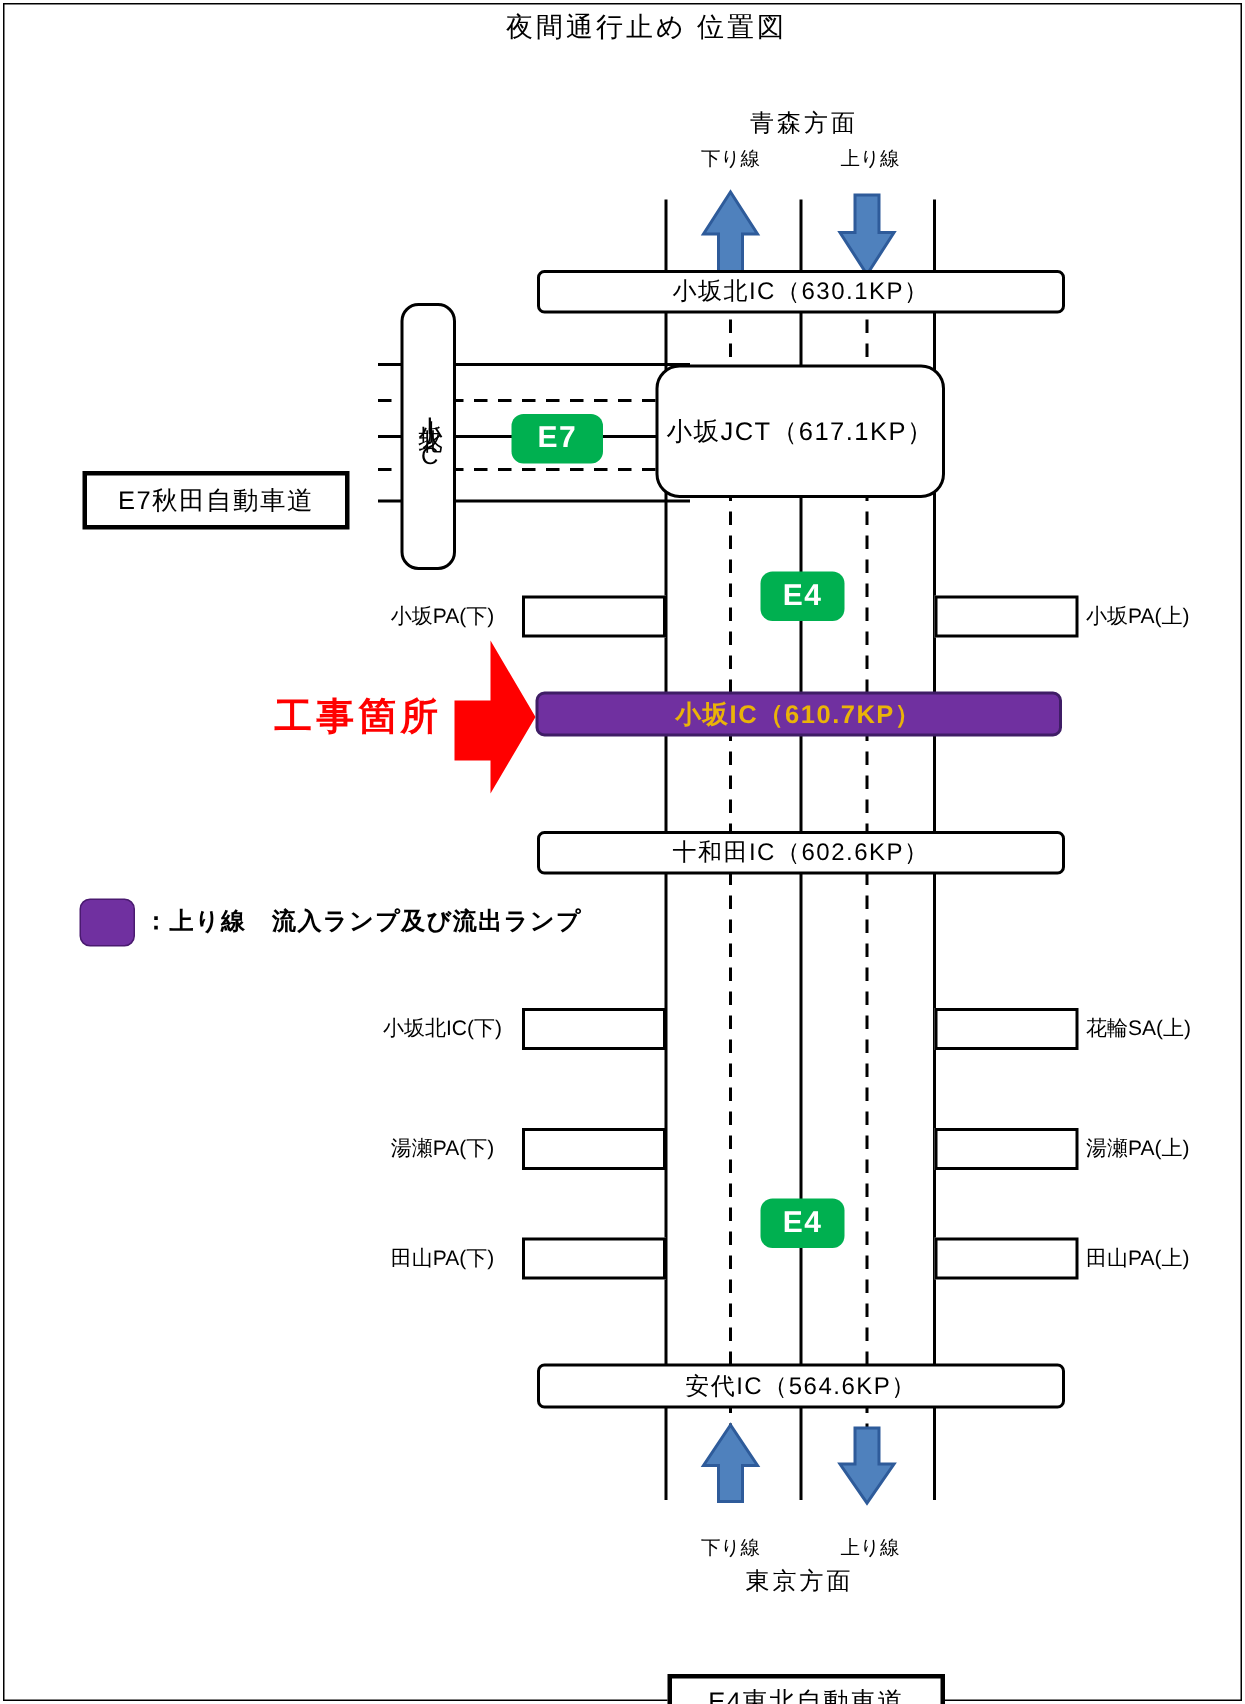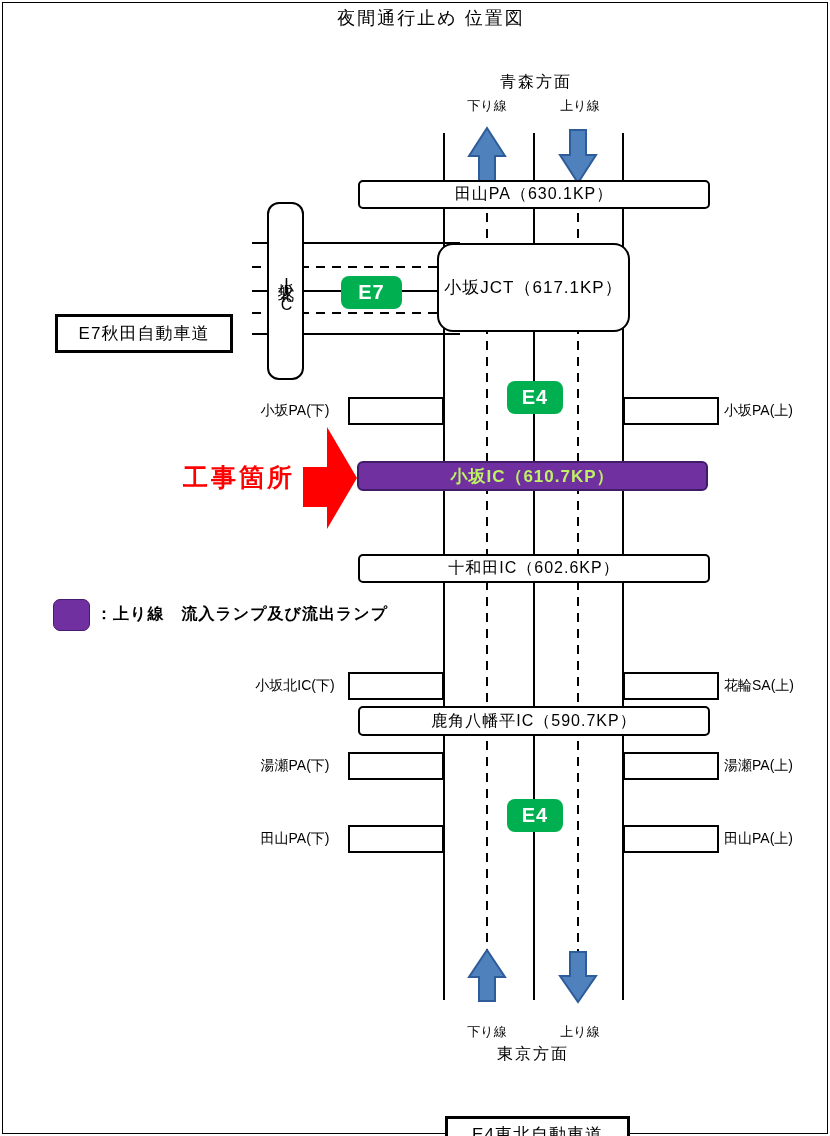--- a/index.html
+++ b/index.html
@@ -42,21 +42,21 @@
   }
   .vert-ic span{
     writing-mode:vertical-rl;text-orientation:upright;font-size:16px;letter-spacing:3px;
   }
   .construction-label{
     left:183px;top:461px;font-size:25px;font-weight:bold;color:#FF0000;letter-spacing:3px;z-index:5;
   }
   .closed-box{
     left:357px;top:461px;width:351px;height:30px;background:#7030A0;border:2px solid #3F1D66;
     border-radius:6px;box-sizing:border-box;z-index:3;display:flex;align-items:center;justify-content:center;
-    color:#bef264;font-weight:bold;font-size:17px;letter-spacing:1px;
+    color:#eab308;font-weight:bold;font-size:17px;letter-spacing:1px;
   }
   .legend-swatch{
     left:53px;top:599px;width:35px;height:30px;background:#7030A0;border:1px solid #4A1A70;
     border-radius:7px;z-index:3;
   }
   .legend-text{left:96px;top:604px;font-size:16px;font-weight:bold;letter-spacing:1px;z-index:3;white-space:nowrap;}
 </style>
 </head>
 <body>
 
@@ -83,21 +83,21 @@
     <polygon points="487,950 469,977 479,977 479,1001 495,1001 495,977 505,977" fill="#4F81BD" stroke="#2E5B9A" stroke-width="2"></polygon>
     <polygon points="570,952 586,952 586,976 596,976 578,1002 560,976 570,976" fill="#4F81BD" stroke="#2E5B9A" stroke-width="2"></polygon>
     <polygon points="303,467 327,467 327,427 357,478 327,529 327,507 303,507" fill="#FF0000"></polygon>
   </svg>
 
   <div class="abs title">夜間通行止め 位置図</div>
   <div class="abs dir-label" style="left:456px;top:72px;width:160px;">青森方面</div>
   <div class="abs lane-label" style="left:447px;top:97px;width:80px;">下り線</div>
   <div class="abs lane-label" style="left:540px;top:97px;width:80px;">上り線</div>
 
-  <div class="abs whitebox rounded ic-box" style="top:180px;">田山PA（630.1KP）</div>
+  <div class="abs whitebox rounded ic-box" style="top:180px;">小坂北IC（630.1KP）</div>
 
   <div class="abs jct-box">
     <div>小坂JCT</div>
     <div>（617.1KP）</div>
   </div>
   <div class="abs vert-ic">
     <span>小坂北IC</span>
   </div>
   <div class="abs expwy-box" style="left:55px;top:268px;width:178px;height:39px;">E7秋田自動車道</div>
   <div class="abs badge" style="left:341px;top:276px;width:61px;height:33px;">E7</div>
@@ -115,34 +115,34 @@
   <div class="abs whitebox rounded ic-box" style="top:554px;">十和田IC（602.6KP）</div>
 
   <div class="abs legend-swatch"></div>
   <div class="abs legend-text">：上り線　流入ランプ及び流出ランプ</div>
 
   <div class="abs pa-label right-align" style="left:245px;top:677px;width:100px;">小坂北IC(下)</div>
   <div class="abs whitebox pa-box" style="left:348px;top:672px;"></div>
   <div class="abs whitebox pa-box" style="left:623px;top:672px;"></div>
   <div class="abs pa-label" style="left:724px;top:677px;">花輪SA(上)</div>
 
-  <div class="abs whitebox rounded ic-box" style="top:706px;height:30px;">鹿角八幡平IC（590.7KP）</div>
 
   <div class="abs pa-label right-align" style="left:245px;top:757px;width:100px;">湯瀬PA(下)</div>
   <div class="abs whitebox pa-box" style="left:348px;top:752px;"></div>
   <div class="abs whitebox pa-box" style="left:623px;top:752px;"></div>
   <div class="abs pa-label" style="left:724px;top:757px;">湯瀬PA(上)</div>
 
   <div class="abs badge" style="left:507px;top:799px;width:56px;height:33px;">E4</div>
 
   <div class="abs pa-label right-align" style="left:245px;top:830px;width:100px;">田山PA(下)</div>
   <div class="abs whitebox pa-box" style="left:348px;top:825px;"></div>
   <div class="abs whitebox pa-box" style="left:623px;top:825px;"></div>
   <div class="abs pa-label" style="left:724px;top:830px;">田山PA(上)</div>
 
+  <div class="abs whitebox rounded ic-box" style="top:909px;height:30px;">安代IC（564.6KP）</div>
 
   <div class="abs lane-label" style="left:447px;top:1023px;width:80px;">下り線</div>
   <div class="abs lane-label" style="left:540px;top:1023px;width:80px;">上り線</div>
   <div class="abs dir-label" style="left:453px;top:1044px;width:160px;">東京方面</div>
   <div class="abs expwy-box" style="left:445px;top:1070px;width:185px;height:37px;">E4東北自動車道</div>
 
   <div class="frame"></div>
 </div>
 
 </body></html>

